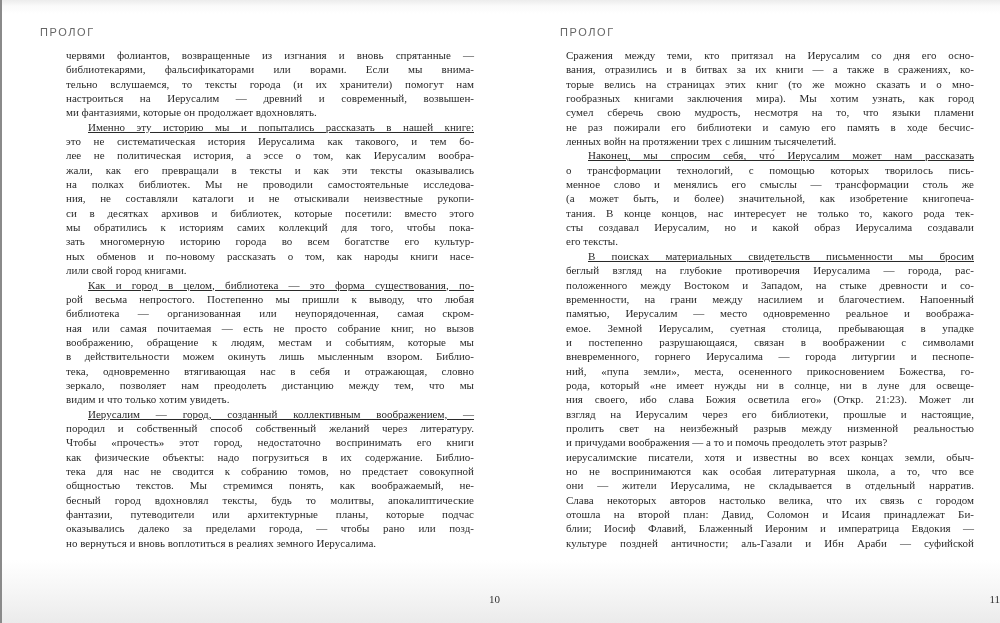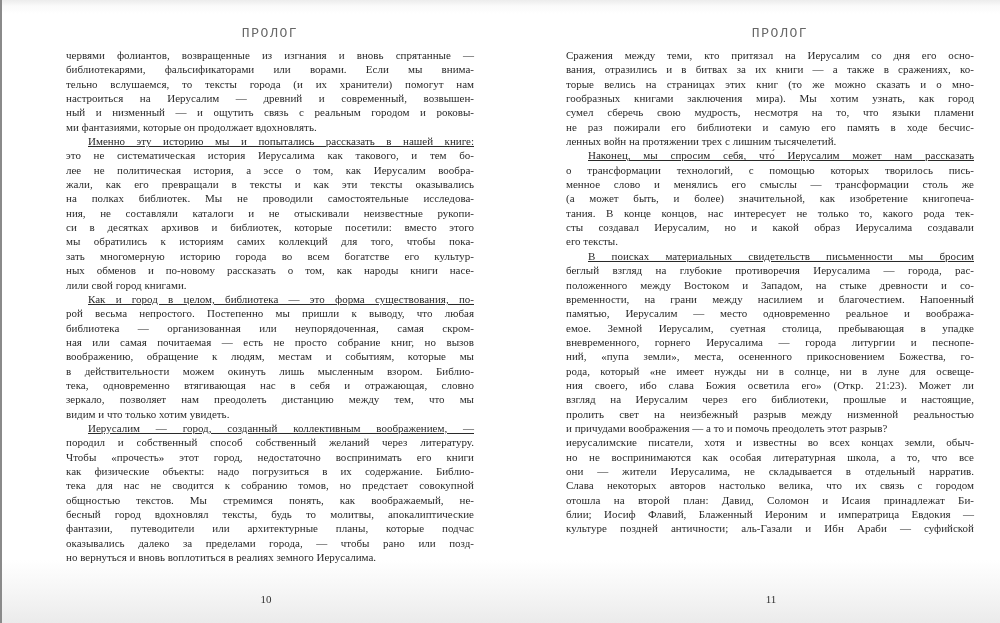--- a/index.html
+++ b/index.html
@@ -32,25 +32,24 @@
     top: 0;
     width: 500px;
     height: 623px;
   }
   .page.left { left: 0; }
   .page.right { left: 500px; }
   .running-head {
     position: absolute;
     top: 26px;
     width: 100%;
-    text-align: center;
-    font-size: 13px;
+    font-size: 11px;
     letter-spacing: 1.6px;
     color: #666;
-    font-family: Liberation Mono, monospace;
+    font-family: Liberation Sans, sans-serif;
   }
   .page.left .running-head { left: 0; padding-left: 40px; box-sizing: border-box; }
   .page.right .running-head { left: 0; padding-left: 60px; box-sizing: border-box; }
   .text-block {
     position: absolute;
     top: 48px;
     width: 408px;
     font-family: "Liberation Serif", "DejaVu Serif", serif;
     font-size: 11px;
     line-height: 14.35px;
@@ -69,42 +68,41 @@
     text-align-last: left;
   }
   .line.indent {
     padding-left: 22px;
     text-decoration: underline;
   }
   .page-number {
     position: absolute;
     top: 593px;
     width: 100%;
-    text-align: center;
+    text-align: right;
     font-family: "Liberation Serif", serif;
     font-size: 11px;
     color: #333;
   }
   .page.left .page-number { left: 0; padding-left: 32px; box-sizing: border-box; }
   .page.right .page-number { left: 0; padding-left: 42px; box-sizing: border-box; font-family: Liberation Serif, serif; }
 </style>
 </head>
 <body>
 
 <div class="spread">
   <div class="left-edge"></div>
 
   <div class="page left">
     <div class="running-head">ПРОЛОГ</div>
     <div class="text-block" id="left-text">
         <span class="line">червями фолиантов, возвращенные из изгнания и вновь спрятанные —</span>
         <span class="line">библиотекарями, фальсификаторами или ворами. Если мы внима-</span>
         <span class="line">тельно вслушаемся, то тексты города (и их хранители) помогут нам</span>
         <span class="line">настроиться на Иерусалим — древний и современный, возвышен-</span>
-        <span class="line">ный и низменный — и ощутить связь с реальным городом и роковы-</span>
         <span class="line last">ми фантазиями, которые он продолжает вдохновлять.</span>
         <span class="line indent">Именно эту историю мы и попытались рассказать в нашей книге:</span>
         <span class="line">это не систематическая история Иерусалима как такового, и тем бо-</span>
         <span class="line">лее не политическая история, а эссе о том, как Иерусалим вообра-</span>
         <span class="line">жали, как его превращали в тексты и как эти тексты оказывались</span>
         <span class="line">на полках библиотек. Мы не проводили самостоятельные исследова-</span>
         <span class="line">ния, не составляли каталоги и не отыскивали неизвестные рукопи-</span>
         <span class="line">си в десятках архивов и библиотек, которые посетили: вместо этого</span>
         <span class="line">мы обратились к историям самих коллекций для того, чтобы пока-</span>
         <span class="line">зать многомерную историю города во всем богатстве его культур-</span>
@@ -149,20 +147,21 @@
         <span class="line">(а может быть, и более) значительной, как изобретение книгопеча-</span>
         <span class="line">тания. В конце концов, нас интересует не только то, какого рода тек-</span>
         <span class="line">сты создавал Иерусалим, но и какой образ Иерусалима создавали</span>
         <span class="line last">его тексты.</span>
         <span class="line indent">В поисках материальных свидетельств письменности мы бросим</span>
         <span class="line">беглый взгляд на глубокие противоречия Иерусалима — города, рас-</span>
         <span class="line">положенного между Востоком и Западом, на стыке древности и со-</span>
         <span class="line">временности, на грани между насилием и благочестием. Напоенный</span>
         <span class="line">памятью, Иерусалим — место одновременно реальное и воображa-</span>
         <span class="line">емое. Земной Иерусалим, суетная столица, пребывающая в упадке</span>
+        <span class="line">и постепенно разрушающаяся, связан в воображении с символами</span>
         <span class="line">вневременного, горнего Иерусалима — города литургии и песнопе-</span>
         <span class="line">ний, «пупа земли», места, осененного прикосновением Божества, го-</span>
         <span class="line">рода, который «не имеет нужды ни в солнце, ни в луне для освеще-</span>
         <span class="line">ния своего, ибо слава Божия осветила его» (Откр. 21:23). Может ли</span>
         <span class="line">взгляд на Иерусалим через его библиотеки, прошлые и настоящие,</span>
         <span class="line">пролить свет на неизбежный разрыв между низменной реальностью</span>
         <span class="line last">и причудами воображения — а то и помочь преодолеть этот разрыв?</span>
         <span class="line">иерусалимские писатели, хотя и известны во всех концах земли, обыч-</span>
         <span class="line">но не воспринимаются как особая литературная школа, а то, что все</span>
         <span class="line">они — жители Иерусалима, не складывается в отдельный нарратив.</span>

